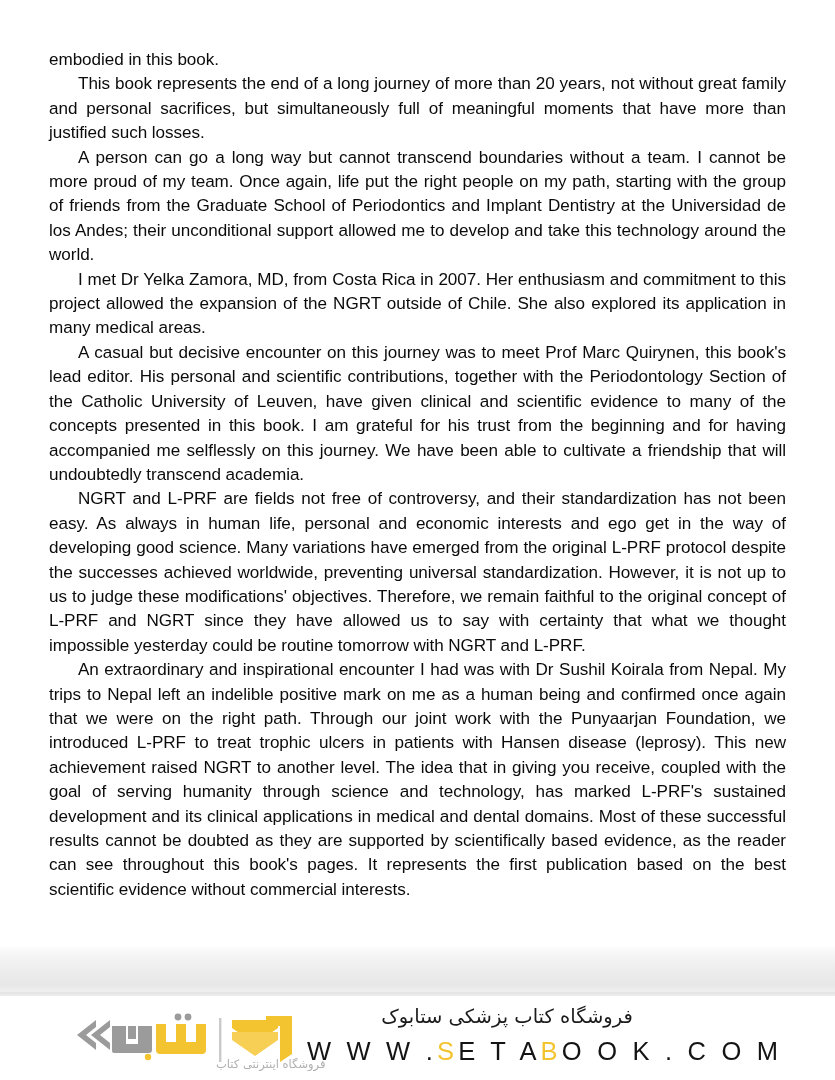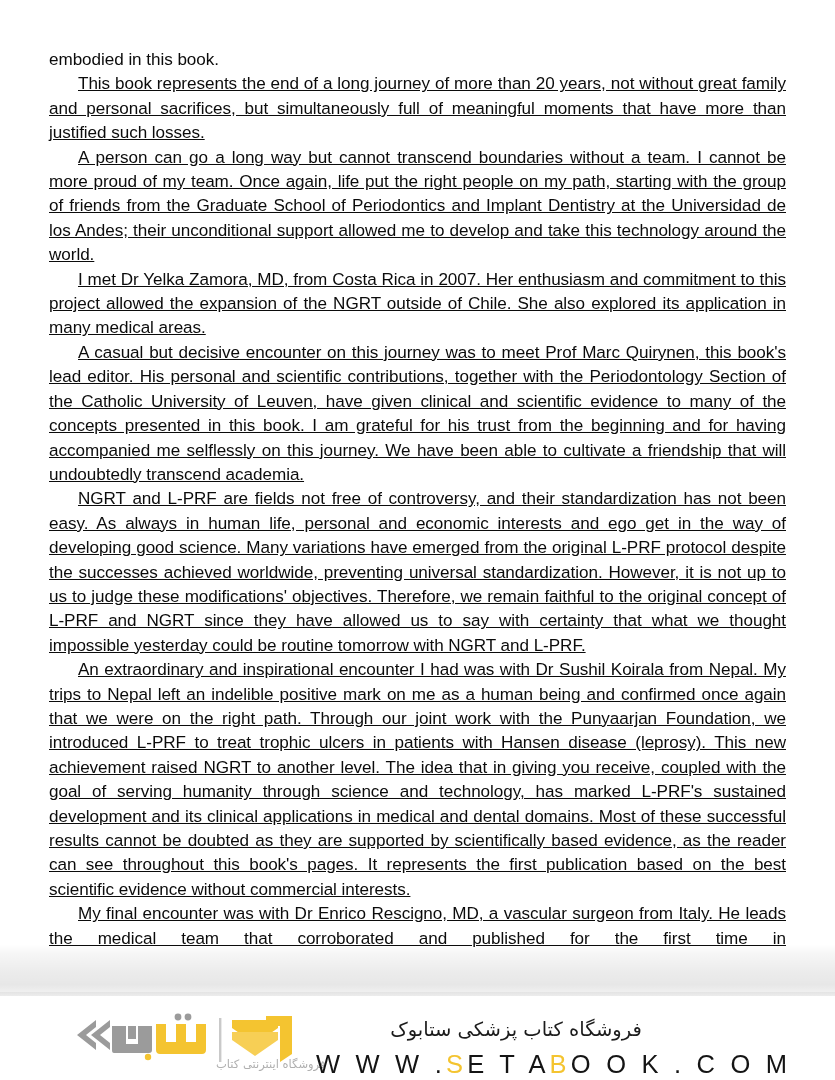--- a/index.html
+++ b/index.html
@@ -37,21 +37,20 @@
     text-justify: inter-word;
     font-size: 17.1px;
     line-height: 24.4px;
     color: #0b0b0b;
     letter-spacing: -0.05px;
     word-spacing: 0px;
     -webkit-font-smoothing: antialiased;
   }
   .para.indent {
     text-indent: 29px;
-    text-decoration: underline;
   }
   
   .para.clipped {
     text-align-last: justify;
   }
 
   
   #scan-shade {
     position: absolute;
     left: 0;
@@ -94,25 +93,24 @@
     position: absolute;
     left: 66px;
     top: 1006px;
     width: 262px;
     height: 66px;
     display: block;
   }
 
   #site-block {
     position: absolute;
-    right: 29px;
+    right: 38px;
     top: 1004px;
     width: 400px;
     text-align: center;
-    margin-top: 13px;
   }
 
   #site-persian {
     font-family: "DejaVu Sans", sans-serif;
     font-size: 19.5px;
     color: #1b1b1b;
     direction: rtl;
     line-height: 26px;
     white-space: nowrap;
     text-align: center;
@@ -146,21 +144,20 @@
     <p class="para indent">A person can go a long way but cannot transcend boundaries without a team. I cannot be more proud of my team. Once again, life put the right people on my path, starting with the group of friends from the Graduate School of Periodontics and Implant Dentistry at the Universidad de los Andes; their unconditional support allowed me to develop and take this technology around the world.</p>
 
     <p class="para indent">I met Dr Yelka Zamora, MD, from Costa Rica in 2007. Her enthusiasm and commitment to this project allowed the expansion of the NGRT outside of Chile. She also explored its application in many medical areas.</p>
 
     <p class="para indent">A casual but decisive encounter on this journey was to meet Prof Marc Quirynen, this book's lead editor. His personal and scientific contributions, together with the Periodontology Section of the Catholic University of Leuven, have given clinical and scientific evidence to many of the concepts presented in this book. I am grateful for his trust from the beginning and for having accompanied me selflessly on this journey. We have been able to cultivate a friendship that will undoubtedly transcend academia.</p>
 
     <p class="para indent">NGRT and L-PRF are fields not free of controversy, and their standardization has not been easy. As always in human life, personal and economic interests and ego get in the way of developing good science. Many variations have emerged from the original L-PRF protocol despite the successes achieved worldwide, preventing universal standardization. However, it is not up to us to judge these modifications' objectives. Therefore, we remain faithful to the original concept of L-PRF and NGRT since they have allowed us to say with certainty that what we thought impossible yesterday could be routine tomorrow with NGRT and L-PRF.</p>
 
     <p class="para indent">An extraordinary and inspirational encounter I had was with Dr Sushil Koirala from Nepal. My trips to Nepal left an indelible positive mark on me as a human being and confirmed once again that we were on the right path. Through our joint work with the Punyaarjan Foundation, we introduced L-PRF to treat trophic ulcers in patients with Hansen disease (leprosy). This new achievement raised NGRT to another level. The idea that in giving you receive, coupled with the goal of serving humanity through science and technology, has marked L-PRF's sustained development and its clinical applications in medical and dental domains. Most of these successful results cannot be doubted as they are supported by scientifically based evidence, as the reader can see throughout this book's pages. It represents the first publication based on the best scientific evidence without commercial interests.</p>
 
-    <p class="para indent clipped">My final encounter was with Dr Enrico Rescigno, MD, a vascular surgeon from Italy. He leads the medical team that corroborated and published for the first time in</p>
 
   </div>
 
   <div id="scan-shade"></div>
   <div id="scan-shade-2"></div>
 
   <div id="footer"></div>
 
   <svg id="brand-logo" viewBox="0 0 262 66" aria-hidden="true">
 

